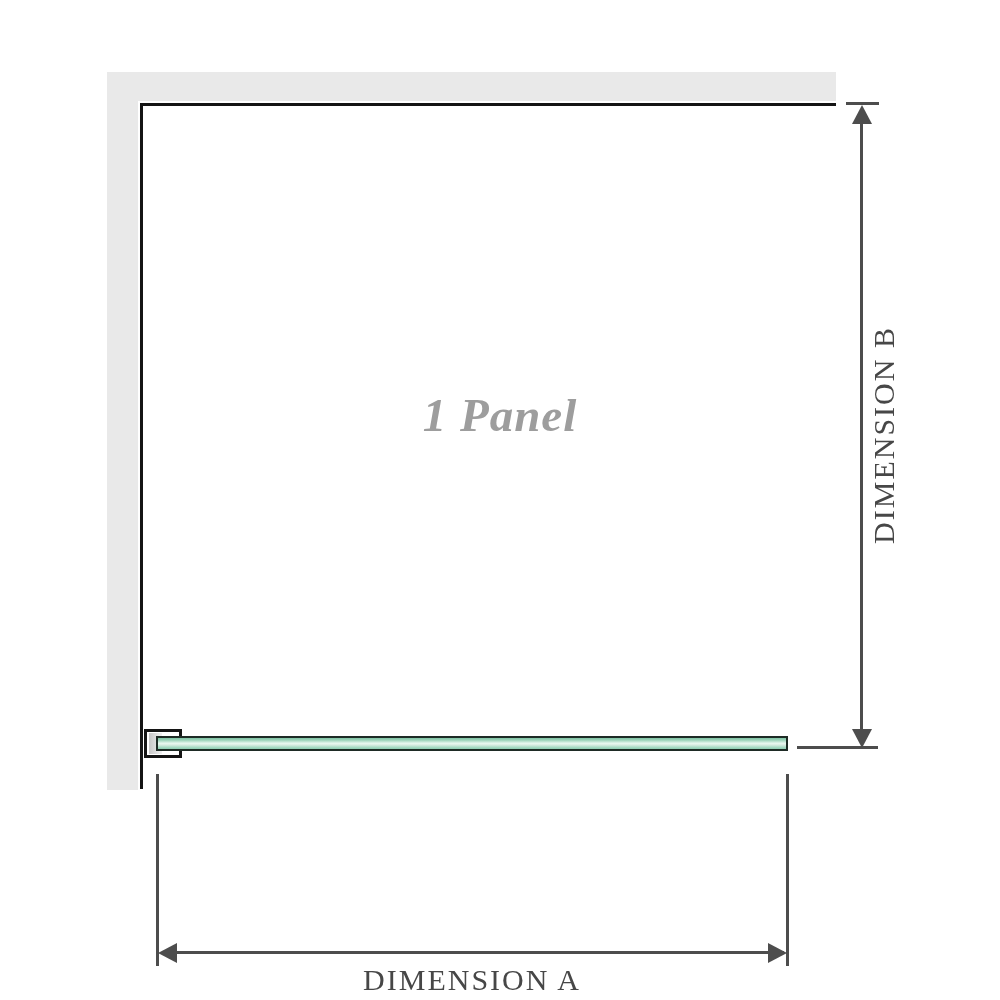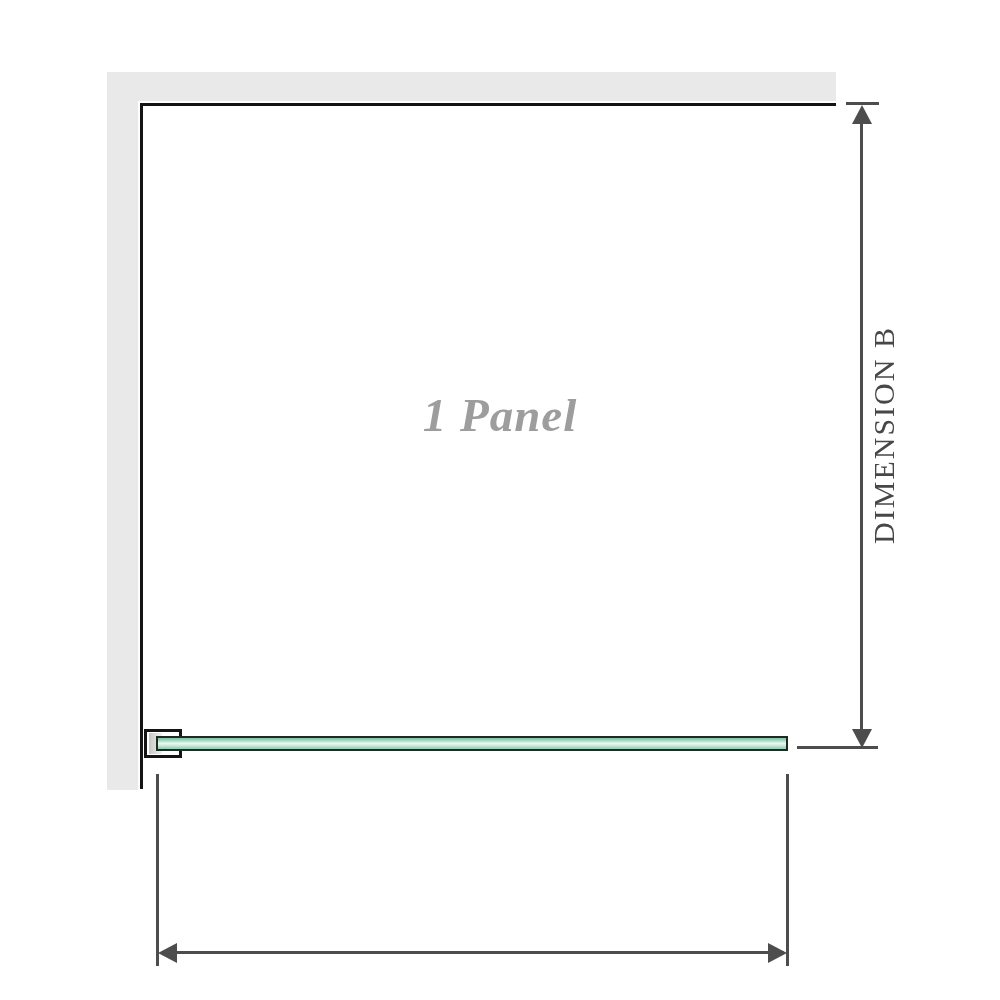--- a/index.html
+++ b/index.html
@@ -110,16 +110,17 @@
   <div class="abs dim dimb-line"></div>
   <div class="abs tri dimb-arrow-up"></div>
   <div class="abs tri dimb-arrow-down"></div>
   <div class="abs dimb-label">DIMENSION B</div>
 
   <div class="abs dim dima-ext-left"></div>
   <div class="abs dim dima-ext-right"></div>
   <div class="abs dim dima-line"></div>
   <div class="abs tri dima-arrow-left"></div>
   <div class="abs tri dima-arrow-right"></div>
+  <div class="abs dima-label">DIMENSION A</div>
 
   <div class="abs bottom-divider"></div>
 
 </div>
 
 </body></html>

